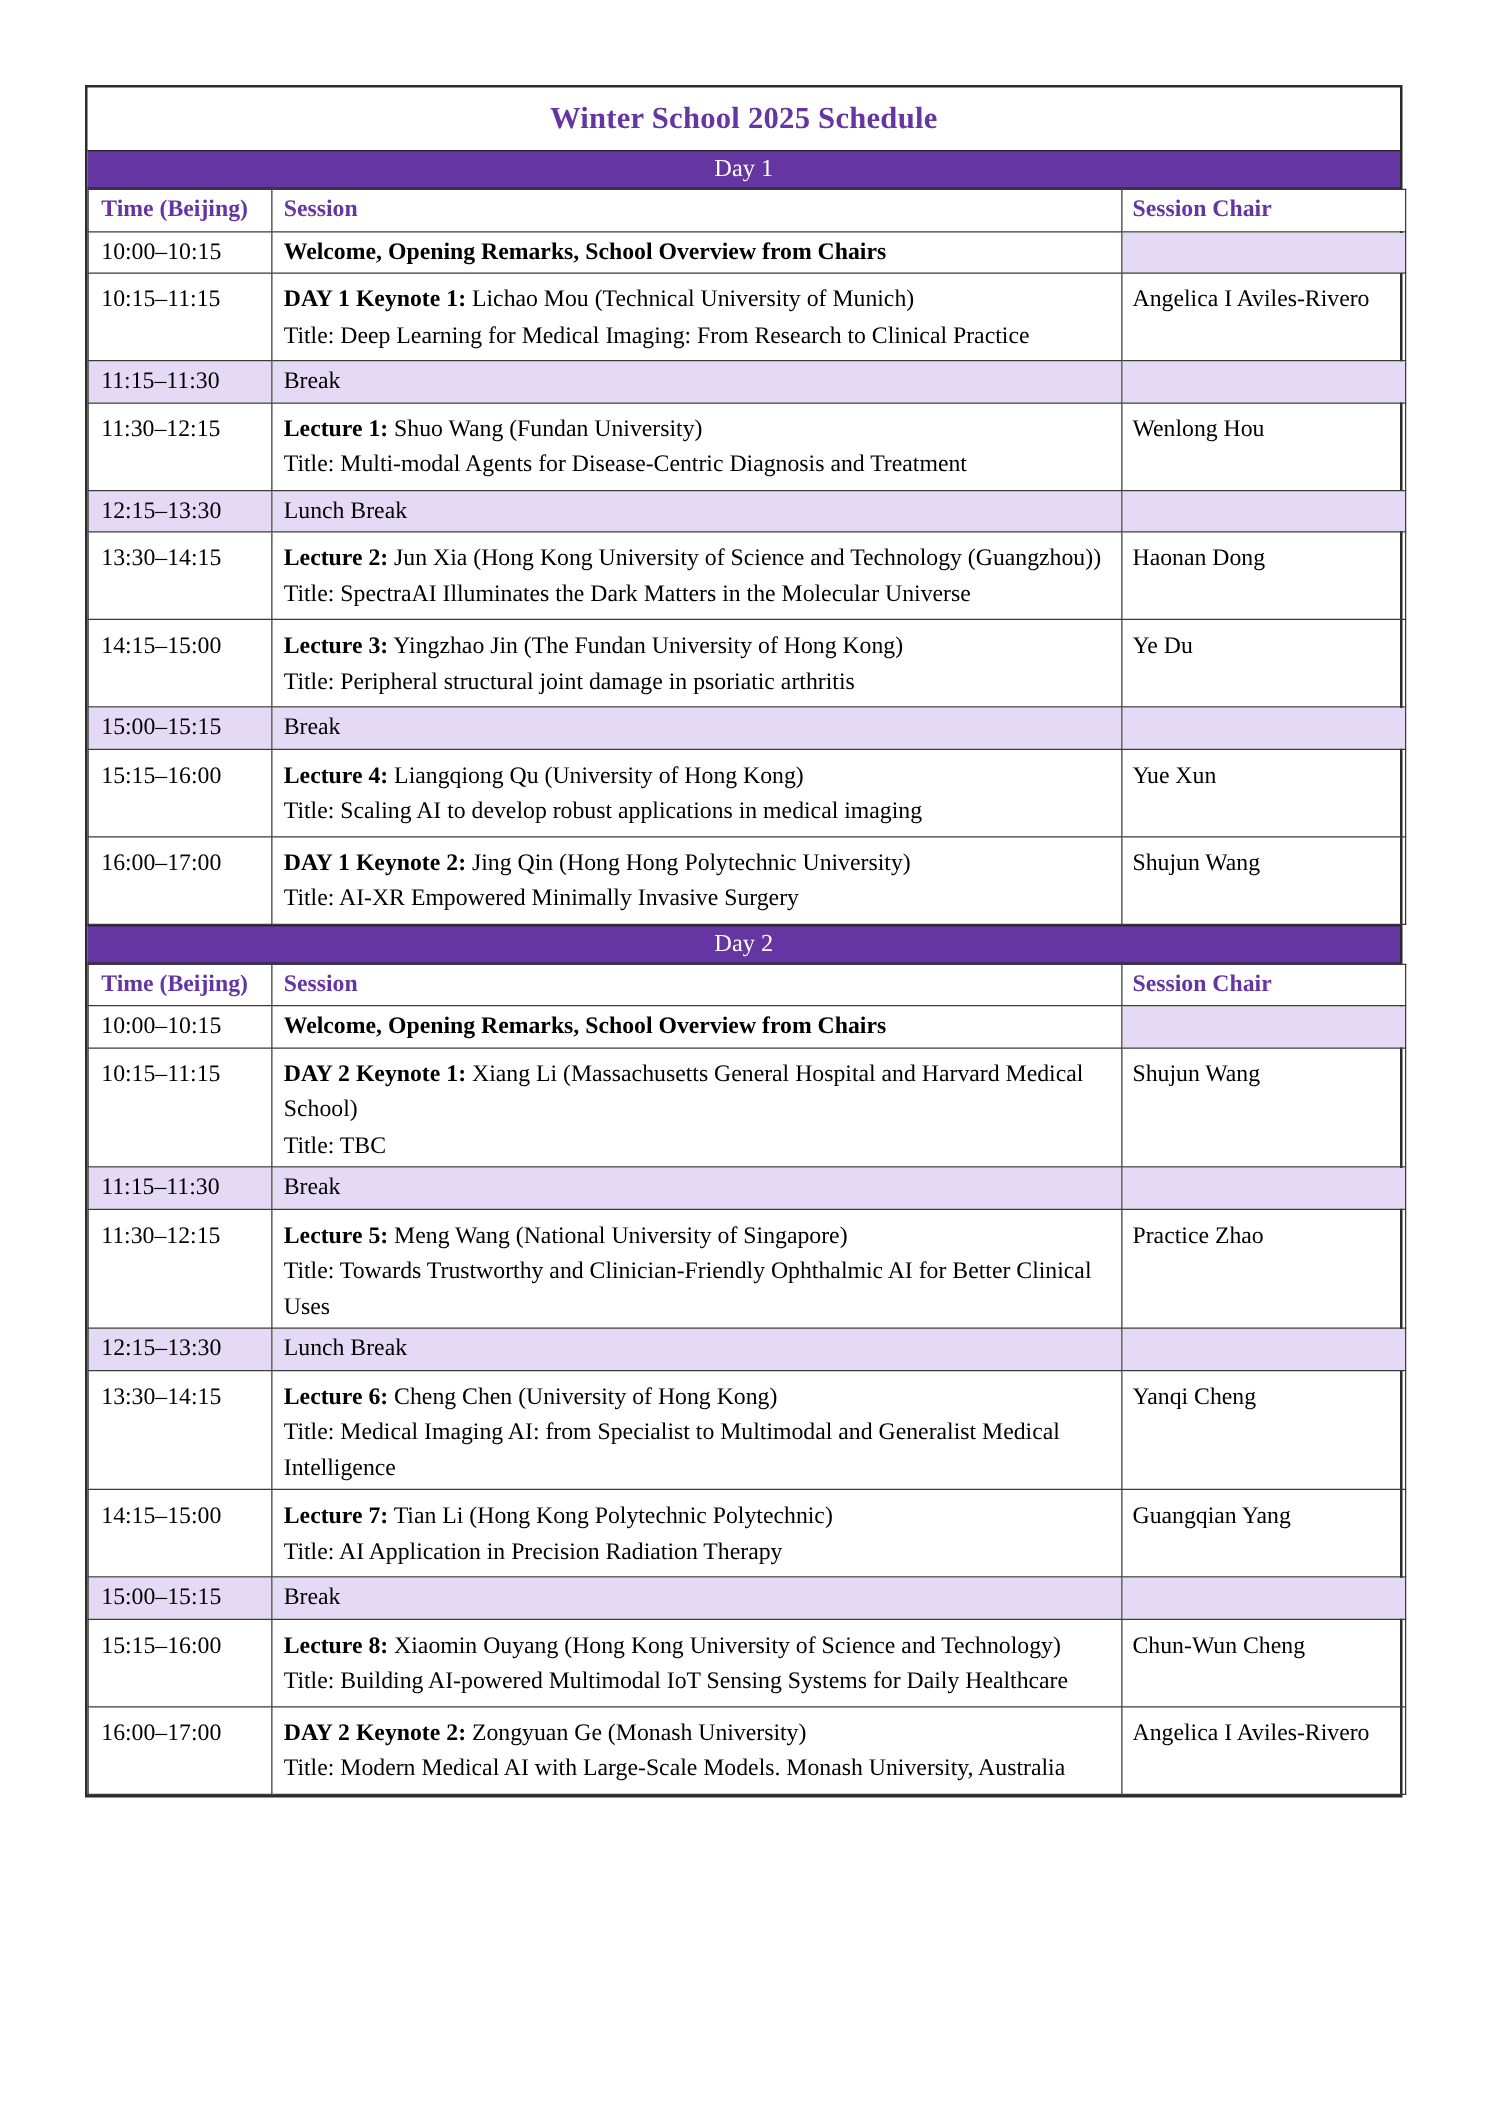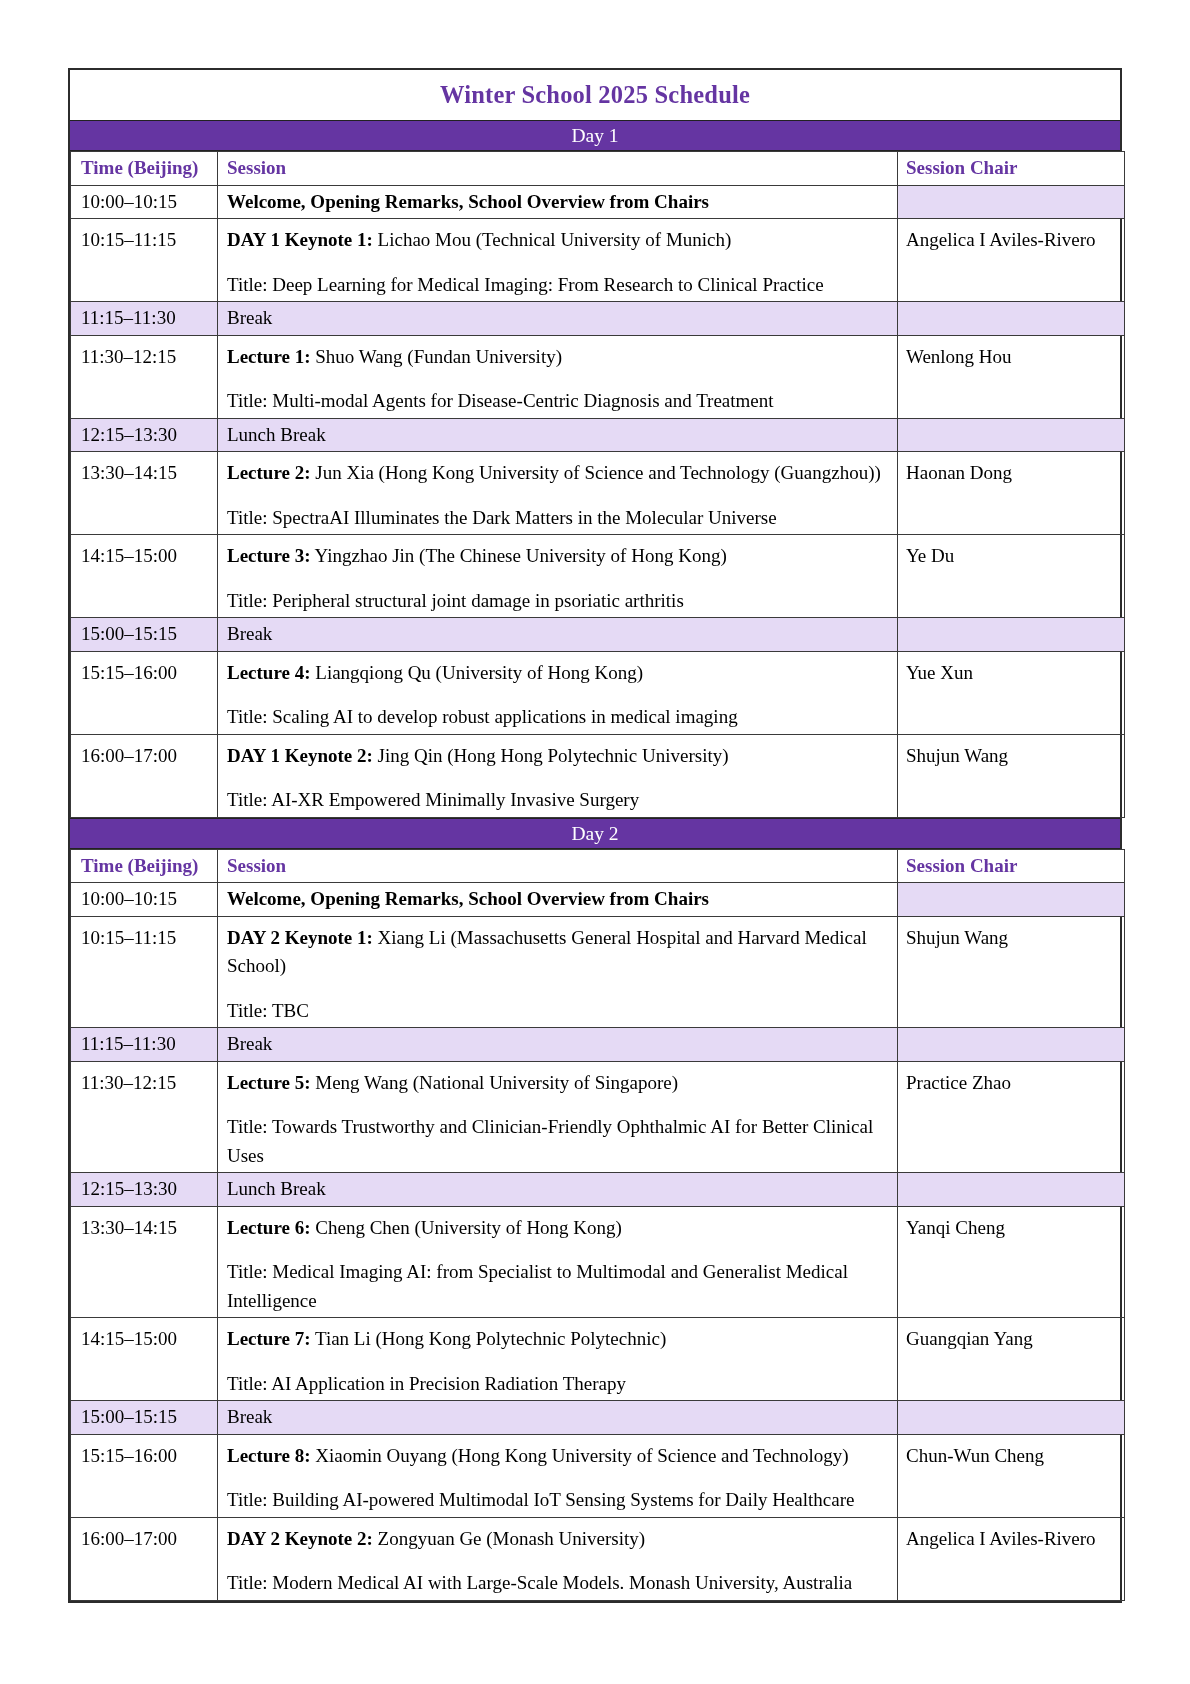--- a/index.html
+++ b/index.html
@@ -41,21 +41,21 @@
     overflow:hidden;
   }
   tr.hdr td{
     height:27px;color:var(--accent);font-weight:bold;background:#fff;
   }
   tr.single td{height:27px;}
   tr.session td{height:70px;padding-top:7px;}
   tr.session td.chair{padding-top:7px;}
   td.lav{background:var(--lav);}
   .b{font-weight:bold;}
-  .title-line{margin-top:16px;}
+  .title-line{margin-top:0;}
   td.chair{padding-left:8px;padding-right:3px;}
   td.time{padding-left:10px;margin-top:19px;}
 </style>
 </head>
 <body>
 
 <div class="wrap">
   <div class="doc-title">Winter School 2025 Schedule</div>
   <div id="days-host">
   <section>
@@ -104,21 +104,21 @@
   </tr>
 
   <tr class="session">
     <td class="time"><span>13:30–14:15</span></td>
     <td class="session"><span class="b">Lecture 2:</span><span> Jun Xia (Hong Kong University of Science and Technology (Guangzhou))</span><div class="title-line">Title: SpectraAI Illuminates the Dark Matters in the Molecular Universe</div></td>
     <td class="chair"><span>Haonan Dong</span></td>
   </tr>
 
   <tr class="session">
     <td class="time"><span>14:15–15:00</span></td>
-    <td class="session"><span class="b">Lecture 3:</span><span> Yingzhao Jin (The Chinese University of Hong Kong)</span><div class="title-line">Title: Peripheral structural joint damage in psoriatic arthritis</div></td>
+    <td class="session"><span class="b">Lecture 3:</span><span> Yingzhao Jin (The Fundan University of Hong Kong)</span><div class="title-line">Title: Peripheral structural joint damage in psoriatic arthritis</div></td>
     <td class="chair"><span>Ye Du</span></td>
   </tr>
 
   <tr class="single">
     <td class="time lav"><span>15:00–15:15</span></td>
     <td class="session lav"><span>Break</span></td>
     <td class="chair lav"></td>
   </tr>
 
   <tr class="session">

